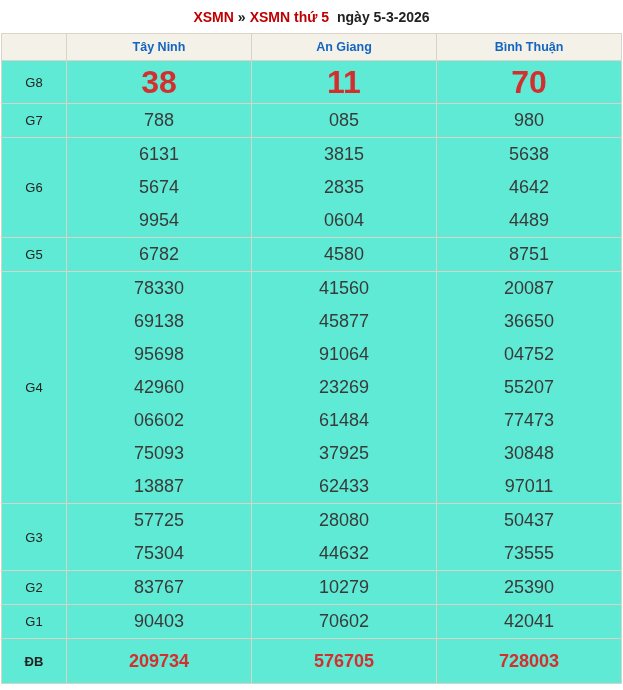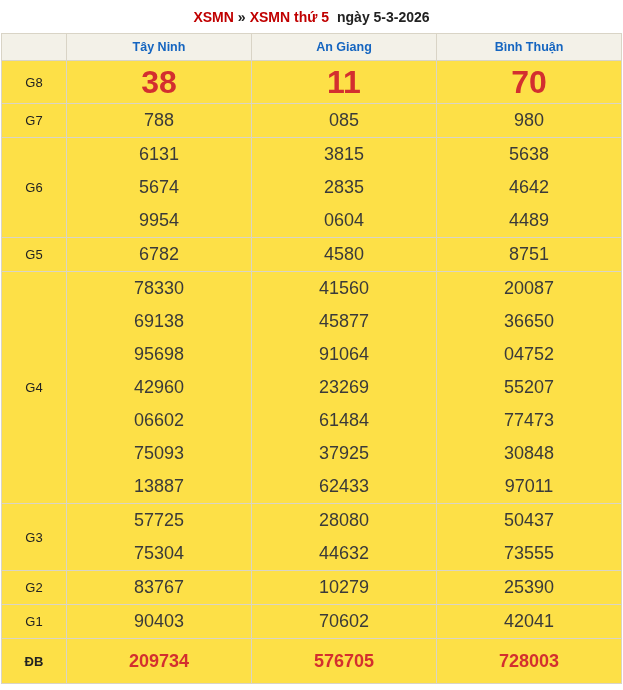--- a/index.html
+++ b/index.html
@@ -53,21 +53,21 @@
   table.result {
     border-collapse: collapse;
     width: 621px;
     margin: 0 1px;
     table-layout: fixed;
     padding-left: 28px;
   }
   table.result th,
   table.result td {
     border: 1px solid #d9d4c6;
-    background: #fde047;
+    background: #5eead4;
     text-align: center;
     vertical-align: middle;
     padding: 0;
   }
   table.result th.prov {
     background: #f3f1e8;
     color: #1565c0;
     font-size: 12.5px;
     font-weight: bold;
     height: 26px;

